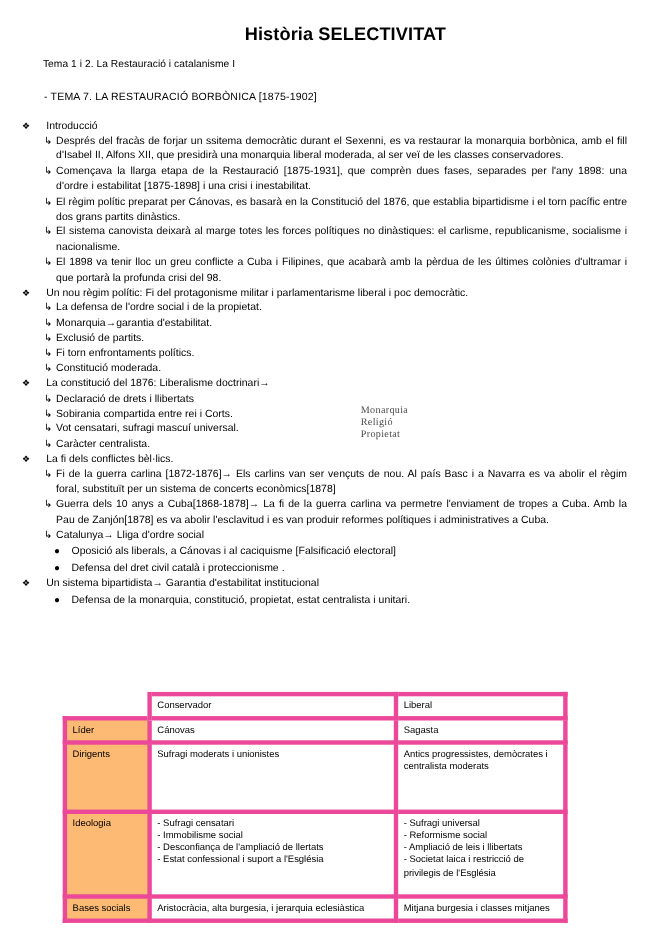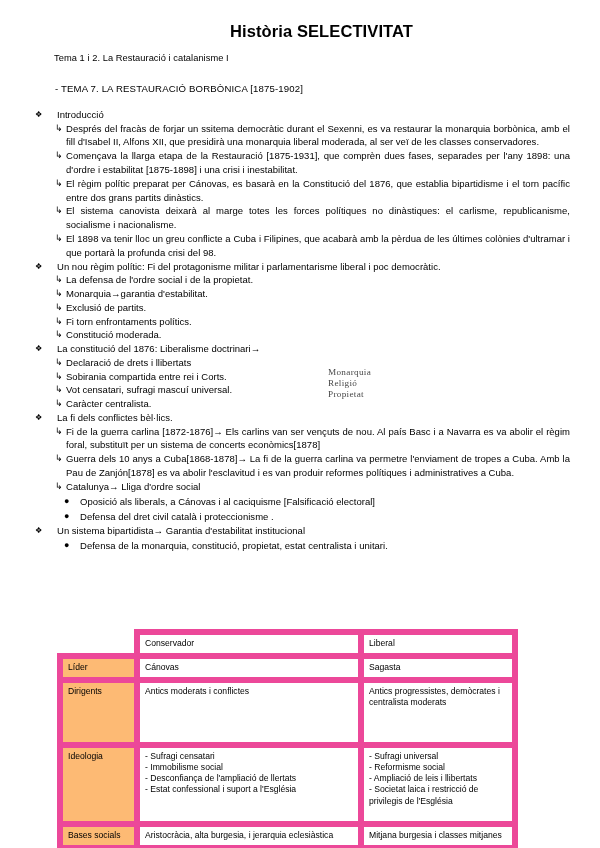--- a/index.html
+++ b/index.html
@@ -13,21 +13,21 @@
     font-family: "Liberation Sans", sans-serif;
     color: #000000;
     overflow: hidden;
     position: relative;
   }
   .page {
     width: 600px;
     height: 636px;
     position: relative;
     box-sizing: border-box;
-    padding: 0 30px 0 33px;
+    padding: 0 30px 0 18px;
   }
 
   
   .doc-title {
     text-align: center;
     font-size: 16.5px;
     font-weight: bold;
     letter-spacing: 0.1px;
     margin: 0;
     padding-top: 22px;
@@ -124,21 +124,21 @@
     width: 455px;
   }
   table.cmp {
     border-collapse: collapse;
     width: 455px;
     font-size: 8.6px;
     line-height: 11.1px;
     table-layout: fixed;
   }
   table.cmp td, table.cmp th {
-    border: 6px solid #ec4899;
+    border: 4px solid #ec4899;
     padding: 3px 5px 4px 5px;
     vertical-align: top;
     text-align: left;
     font-weight: normal;
   }
   table.cmp col.c1 { width: 77px; }
   table.cmp col.c2 { width: 224px; }
   table.cmp col.c3 { width: 154px; }
   .cell-shade { background: #fdba74; }
   .cell-empty {
@@ -292,21 +292,21 @@
           <td class="hd">Conservador</td>
           <td class="hd">Liberal</td>
         </tr>
         <tr>
           <td class="cell-shade">Líder</td>
           <td>Cánovas</td>
           <td>Sagasta</td>
         </tr>
         <tr>
           <td class="cell-shade hd tall">Dirigents</td>
-          <td class="tall">Antics moderats i conflictes</td>
+          <td class="tall">Sufragi moderats i unionistes</td>
           <td class="hd just tall">Antics progressistes, demòcrates i centralista moderats</td>
         </tr>
         <tr>
           <td class="cell-shade tall2">Ideologia</td>
           <td class="tall2">
               <span class="cellline">- Sufragi censatari
 - Immobilisme social
 - Desconfiança de l'ampliació de llertats
 - Estat confessional i suport a l'Església</span>
             </td>

